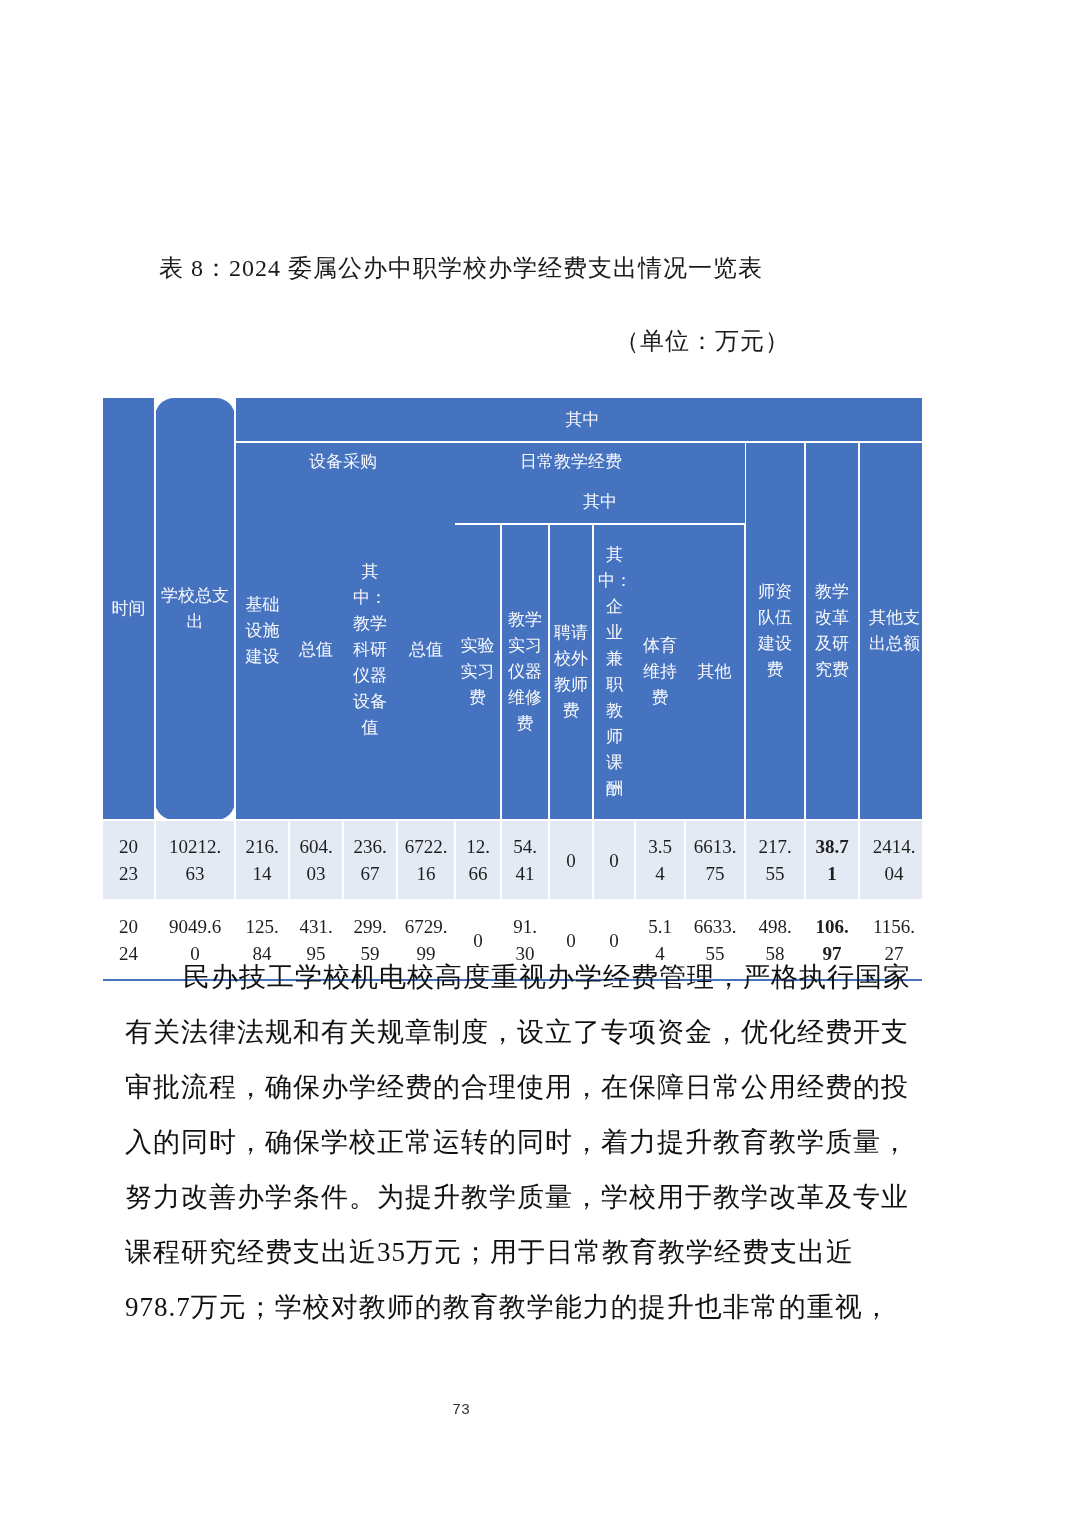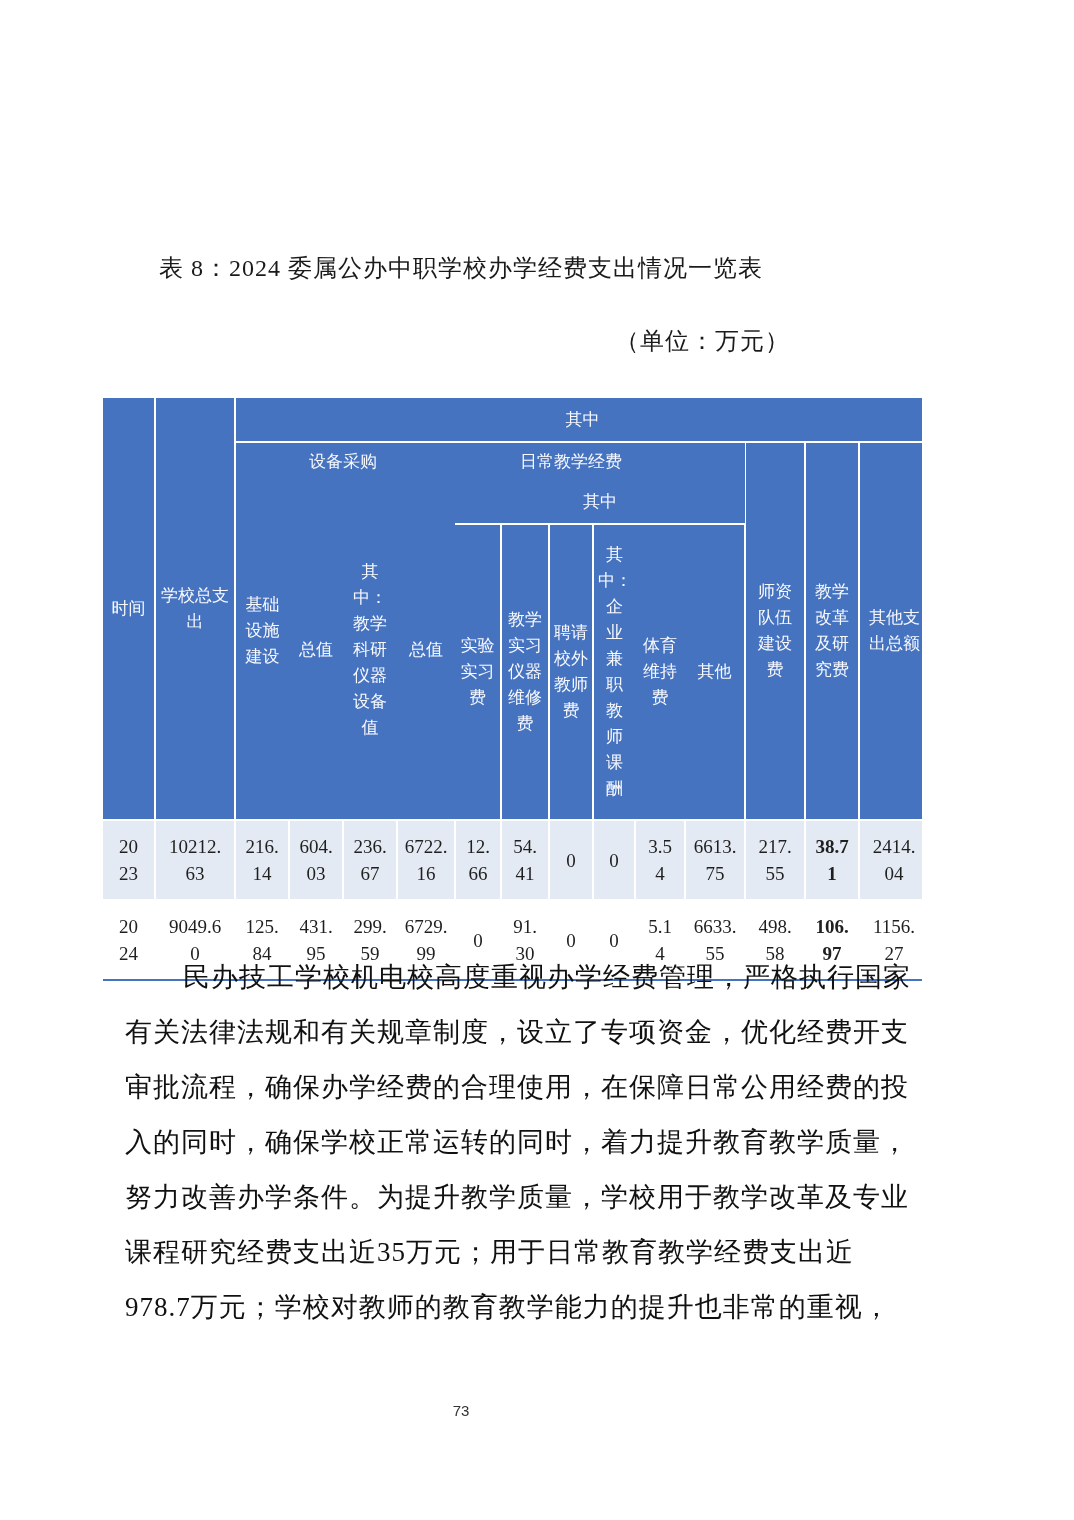--- a/index.html
+++ b/index.html
@@ -53,21 +53,21 @@
     padding: 0 4px;
     word-break: break-all;
     overflow: hidden;
   }
   
   th.b-r  { border-right: 2px solid #ffffff; }
   th.b-l  { border-left: 2px solid #ffffff; }
   th.b-b  { border-bottom: 2px solid #ffffff; }
   
   th.vnarrow { padding: 0 10px; }
-  th.pad18 { padding: 0 18px; }
+  th.pad18 { padding: 0 18px; border-radius: 19px; }
   th.pad12 { padding: 0 12px; }
   
   tr.hr1 { height: 44px; }
   tr.hr2 { height: 38px; }
   tr.hr3 { height: 44px; }
   tr.hr4 { height: 296px; }
   tr.dr1 { height: 60px; }
   tr.dr2 { height: 52px; }
   
   table.exp-table td {
@@ -115,21 +115,21 @@
   }
   .body-paragraph .pline.indent { text-indent: 58px; }
   .page-number {
     position: absolute;
     top: 1402px;
     left: 0;
     width: 100%;
     text-align: center;
     font-size: 15px;
     color: #333333;
-    font-family: Liberation Sans, sans-serif;
+    font-family: Liberation Mono, monospace;
   }
 </style>
 </head>
 <body>
 
 <div class="page">
 
   <div class="doc-title">表 8：2024 委属公办中职学校办学经费支出情况一览表</div>
   <div class="unit-note">（单位：万元）</div>
 

